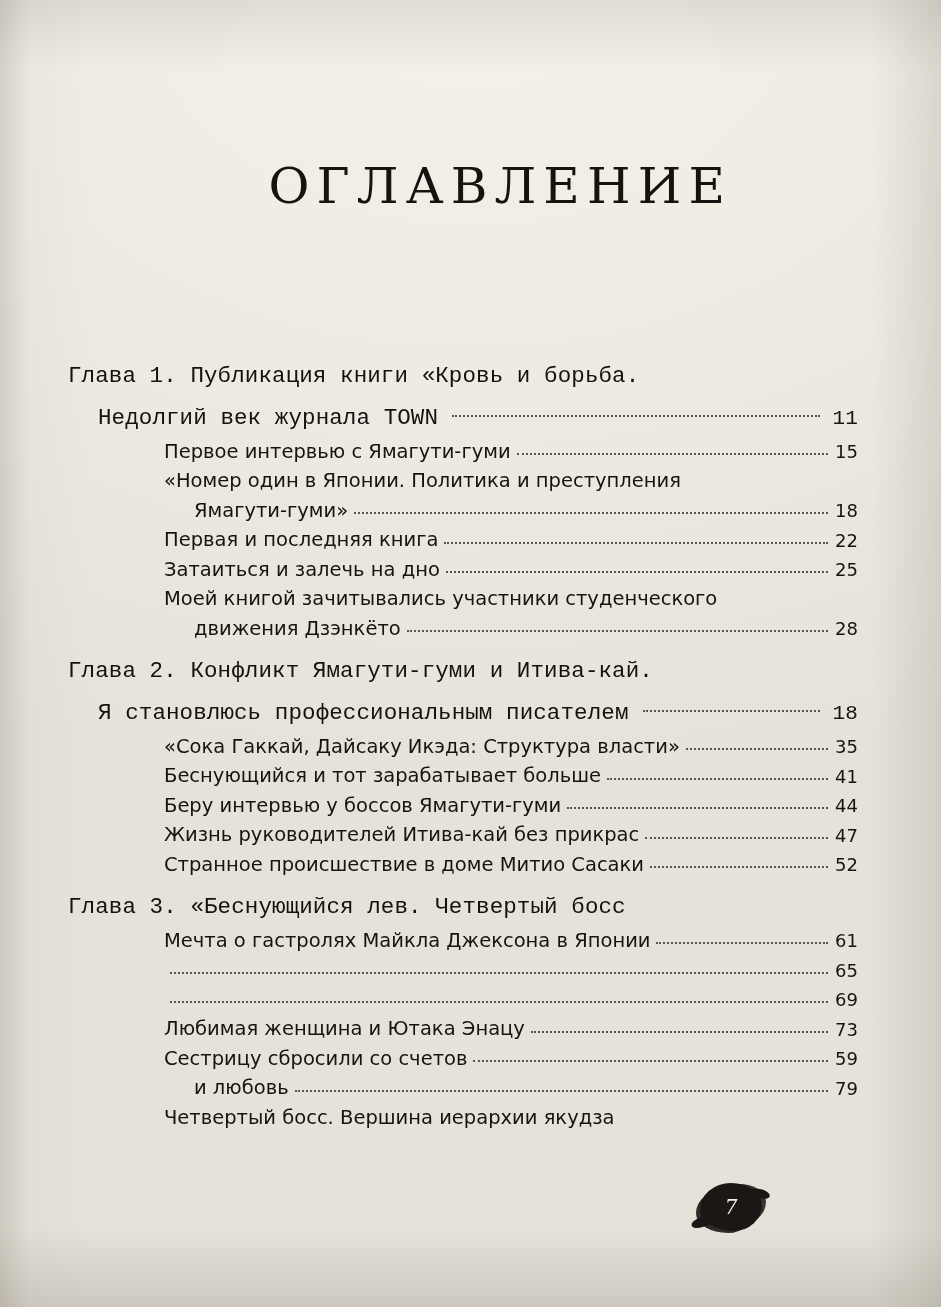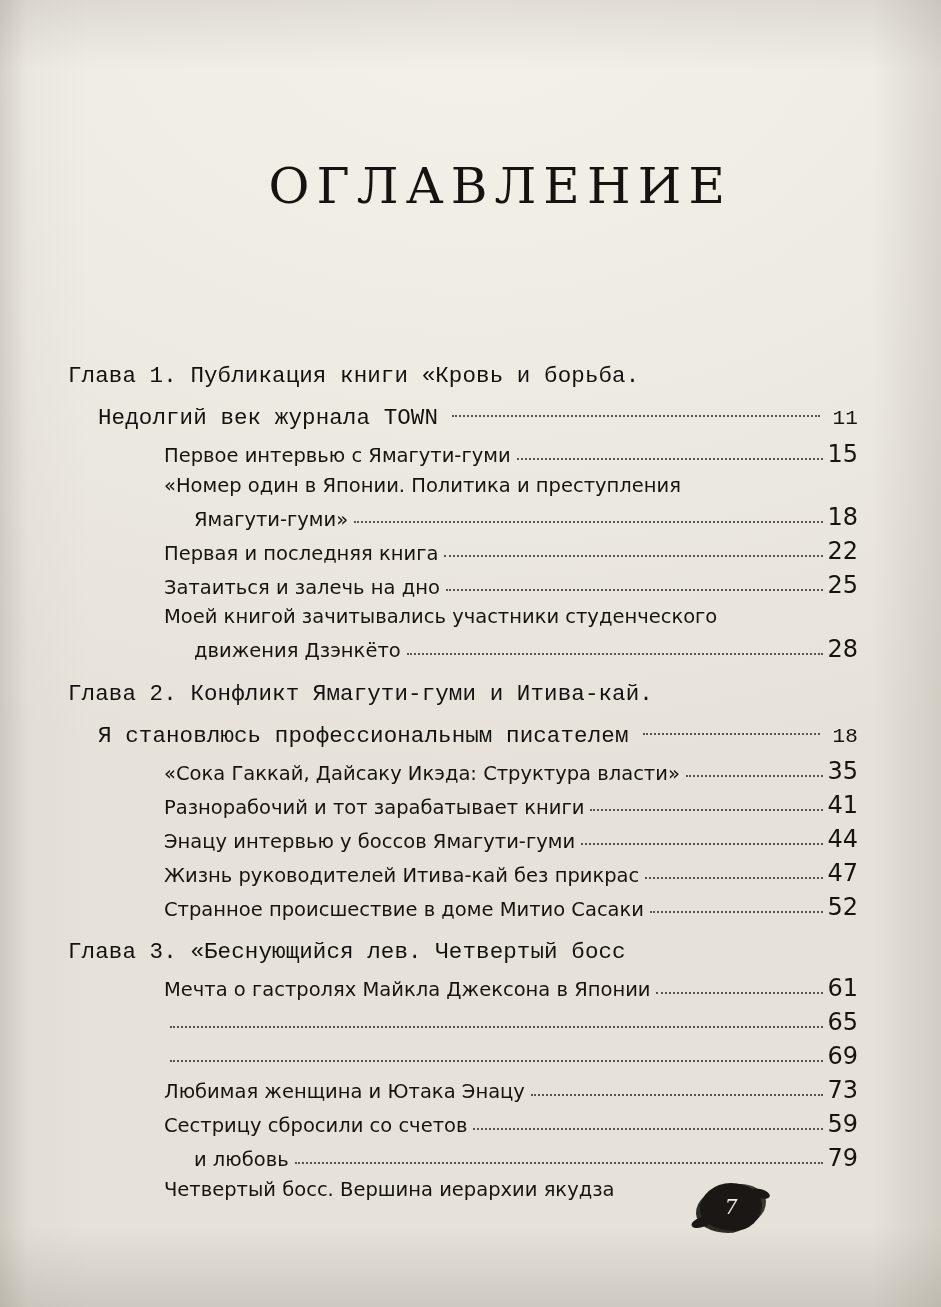--- a/index.html
+++ b/index.html
@@ -119,21 +119,21 @@
     content: "";
     position: absolute;
     left: 0;
     right: 0;
     bottom: 0.30em;
     border-bottom: 2px dotted #2a2520;
     opacity: 0.75;
   }
 
   .pagenum {
-    font-size: 24px;
+    font-size: 18px;
     color: #17140f;
     min-width: 26px;
     text-align: right;
     white-space: pre;
   }
   .chapter-line .pagenum {
     font-size: 21px;
   }
 
   
@@ -249,26 +249,26 @@
             <span class="etext">Я становлюсь профессиональным писателем</span>
             <span class="leader"></span>
             <span class="pagenum">18</span>
           </div>
           <div class="row entry">
             <span class="etext">«Сока Гаккай, Дайсаку Икэда: Структура власти»</span>
             <span class="leader"></span>
             <span class="pagenum">35</span>
           </div>
           <div class="row entry">
-            <span class="etext">Разнорабочий и тот зарабатывает книги</span>
+            <span class="etext">Беснующийся и тот зарабатывает больше</span>
             <span class="leader"></span>
             <span class="pagenum">41</span>
           </div>
           <div class="row entry">
-            <span class="etext">Энацу интервью у боссов Ямагути-гуми</span>
+            <span class="etext">Беру интервью у боссов Ямагути-гуми</span>
             <span class="leader"></span>
             <span class="pagenum">44</span>
           </div>
           <div class="row entry">
             <span class="etext">Жизнь руководителей Итива-кай без прикрас</span>
             <span class="leader"></span>
             <span class="pagenum">47</span>
           </div>
           <div class="row entry">
             <span class="etext">Странное происшествие в доме Митио Сасаки</span>

